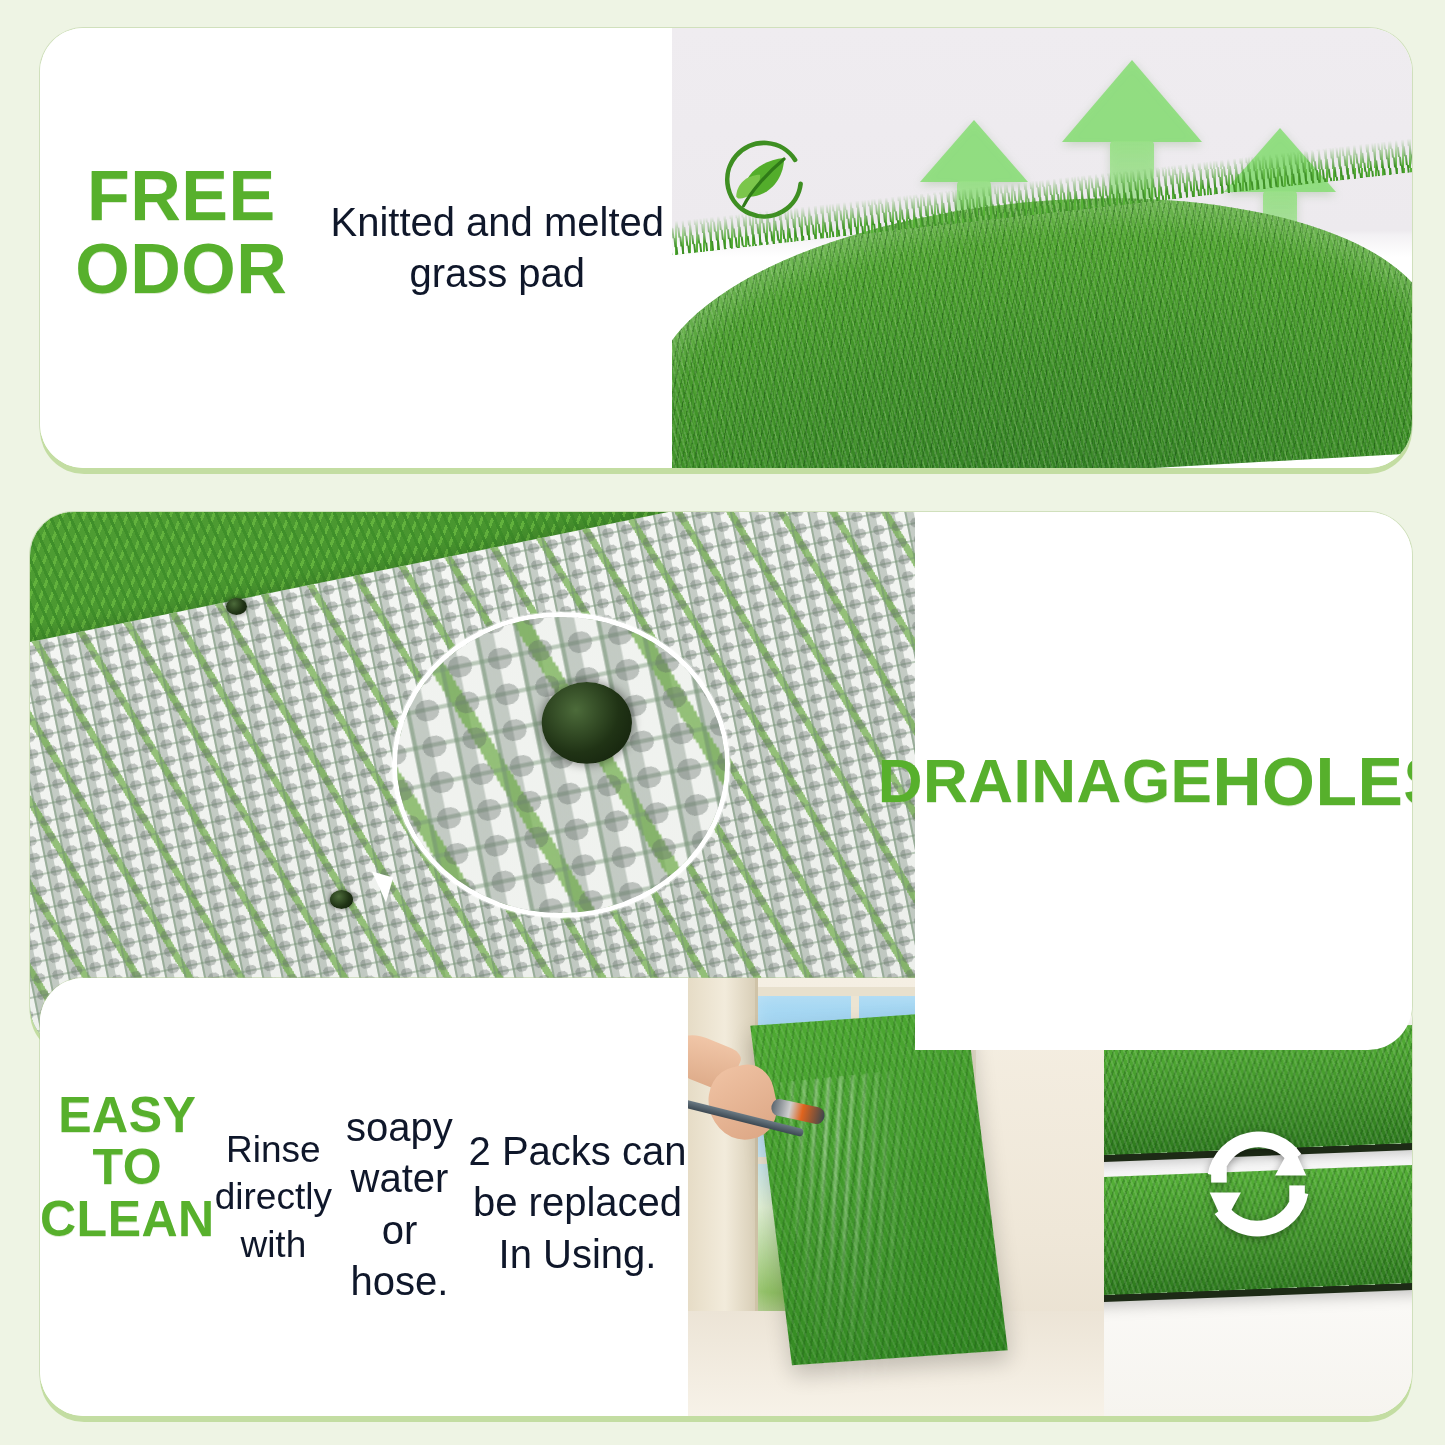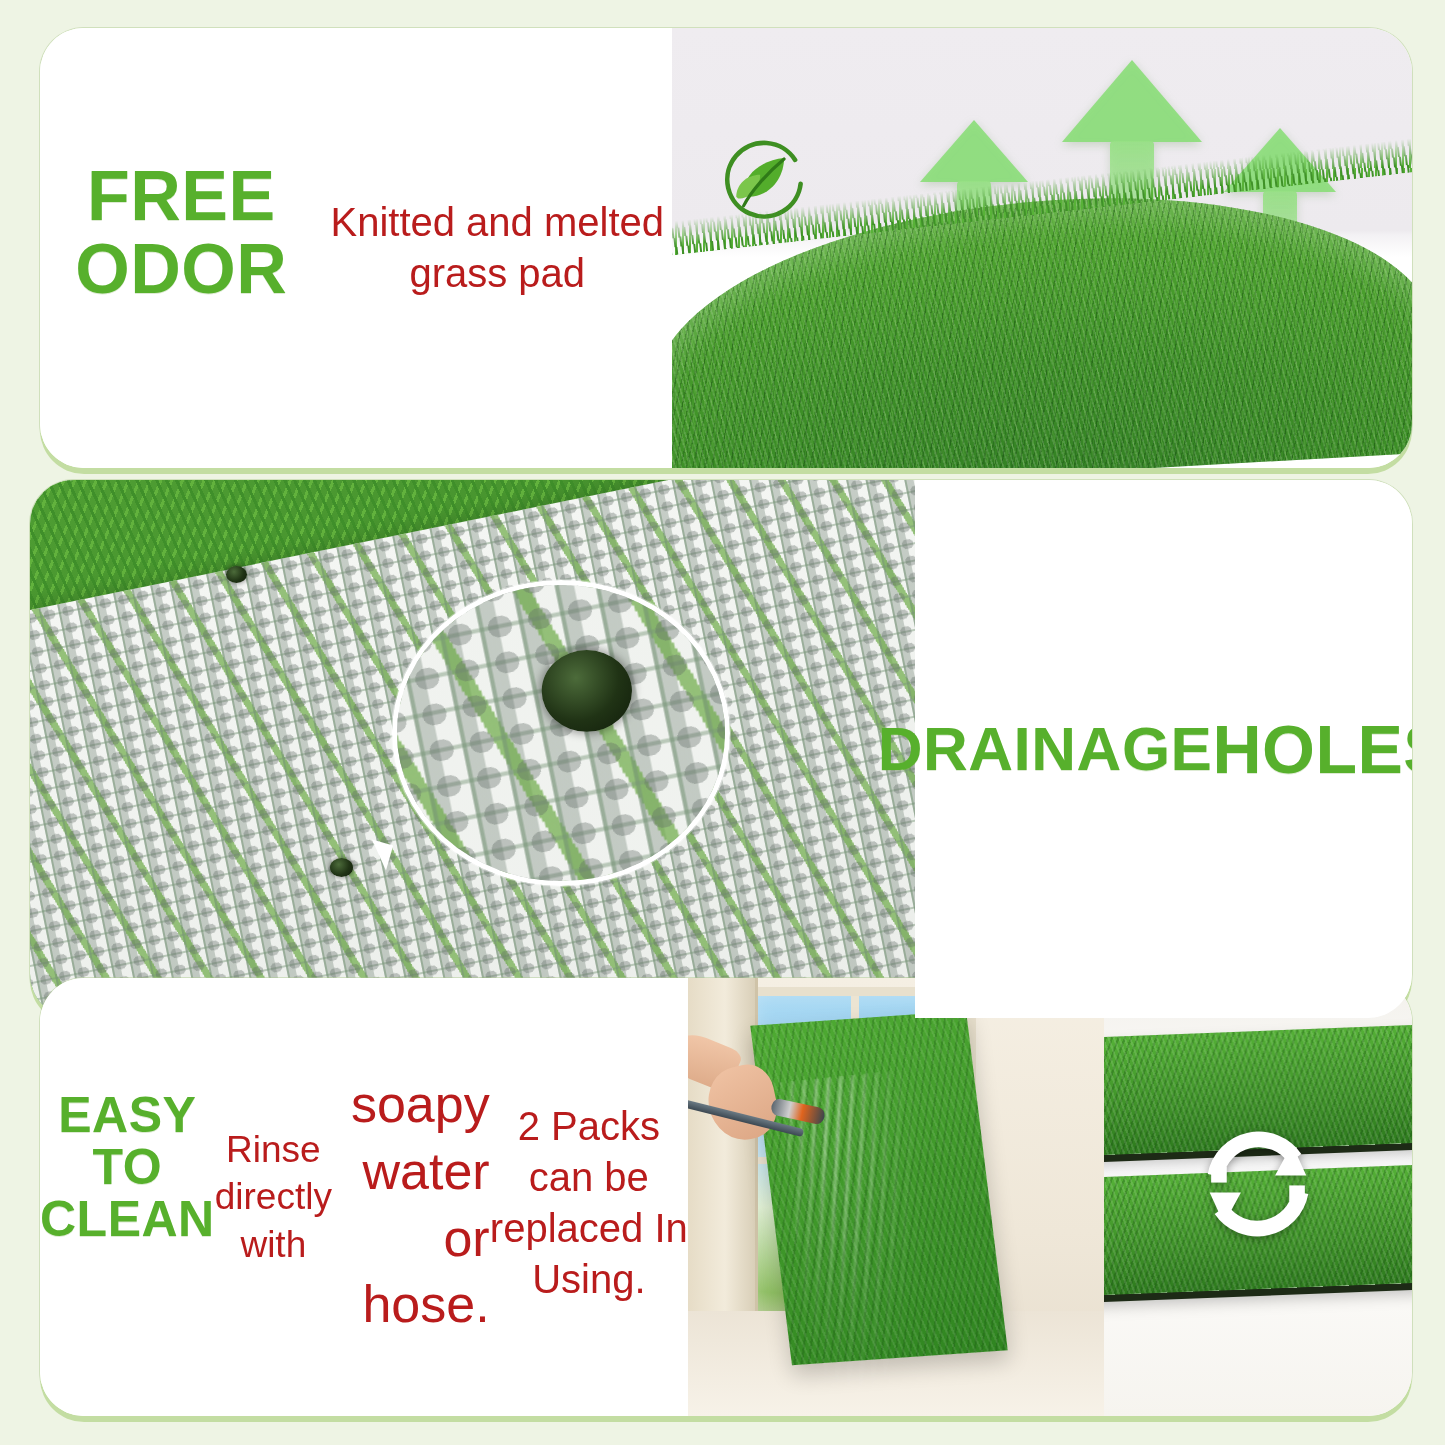--- a/index.html
+++ b/index.html
@@ -19,40 +19,40 @@
     position:absolute;
     background:#ffffff;
     border-radius:44px;
     overflow:hidden;
     box-shadow:0 6px 0 0 #c3dda2, 0 0 0 1px rgba(170,200,140,.45);
   }
   .panel-inner{position:absolute;inset:0;display:flex;}
 
   
   #panel-odor    {left:40px;  top:28px;   width:1372px; height:440px;}
-  #panel-drain   {left:30px;  top:480px;  width:1382px; height:538px;}
+  #panel-drain   {left:30px;  top:512px;  width:1382px; height:538px;}
   #panel-clean   {left:40px;  top:978px;  width:1372px; height:438px;}
 
   
   .textpane{
     display:flex;flex-direction:row;align-items:center;justify-content:center;
     text-align:center;
     background:#fff;
     z-index:3;
   }
   .h-title{
     color:#57b02c;
     font-weight:bold;
     letter-spacing:.5px;
     line-height:1.04;
     margin:0;
     text-shadow:0 1px 0 rgba(120,170,80,.25);
   }
   .sub{
-    color:#b91c1c;
+    color:#0f172a;
     margin:0;
     line-height:1.28;
   }
   .sub.bold{font-weight:bold;color:#4f9f34;letter-spacing:.3px;}
 
   
   .photo{position:relative;overflow:hidden;background:#fff;}
 
   
   .p1-photo{
@@ -333,21 +333,21 @@
 
     </div>
   </div>
 
   <div class="panel" id="panel-clean">
     <div class="panel-inner">
 
       <div class="textpane" style="width:648px;height:100%;">
         <div class="h-title" style="font-size:50px;margin-bottom:60px;">EASY TO CLEAN</div>
         <div class="sub" style="font-size:37px;">Rinse directly with</div>
-        <div class="sub" style="font-size:52px;margin-top:15px;text-align:right;">soapy water or hose.</div>
+        <div class="sub" style="font-size:40px;margin-top:15px;">soapy water or hose.</div>
         <div class="sub" style="font-size:40px;margin-top:12px;">2 Packs can be replaced In Using.</div>
       </div>
 
       <div class="p3-hose" style="width:416px;height:100%;">
         <div class="window">
           <div class="mullion" style="left:0;top:46%;width:100%;height:7px;"></div>
           <div class="mullion" style="left:46%;top:0;width:8px;height:100%;"></div>
         </div>
         <div class="doorframe"></div>
         <div class="floor"></div>

